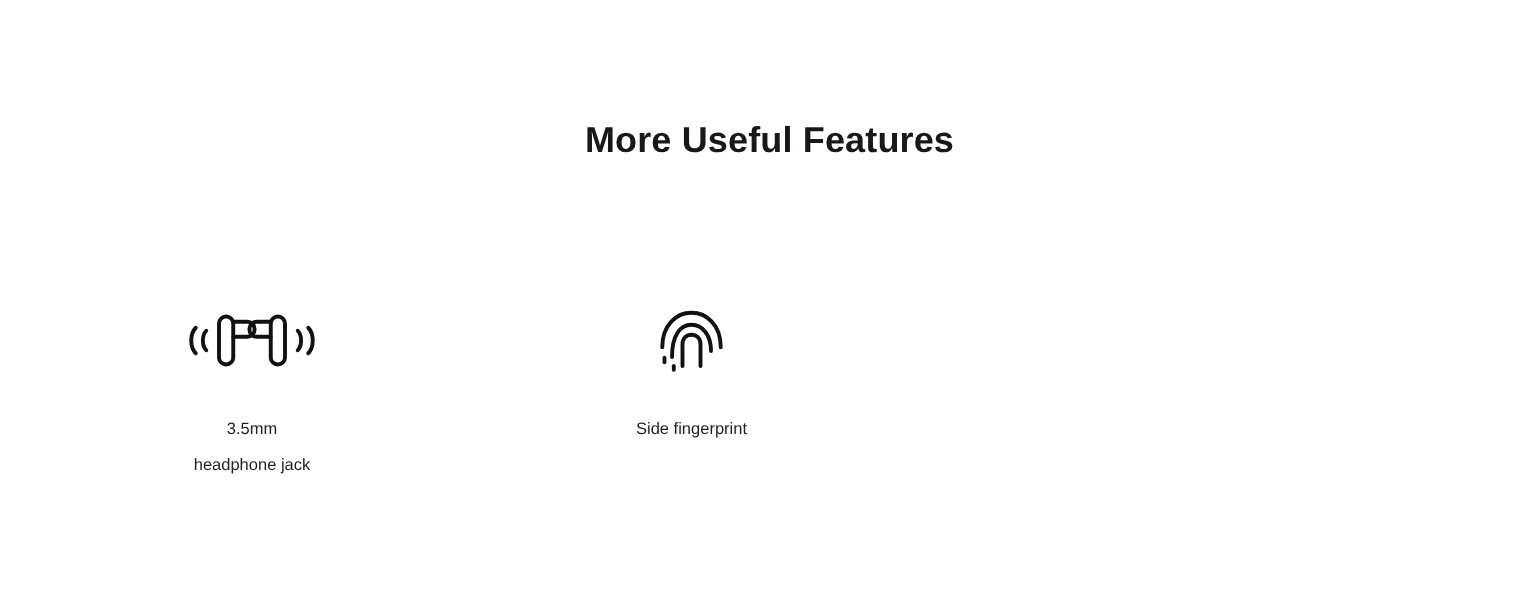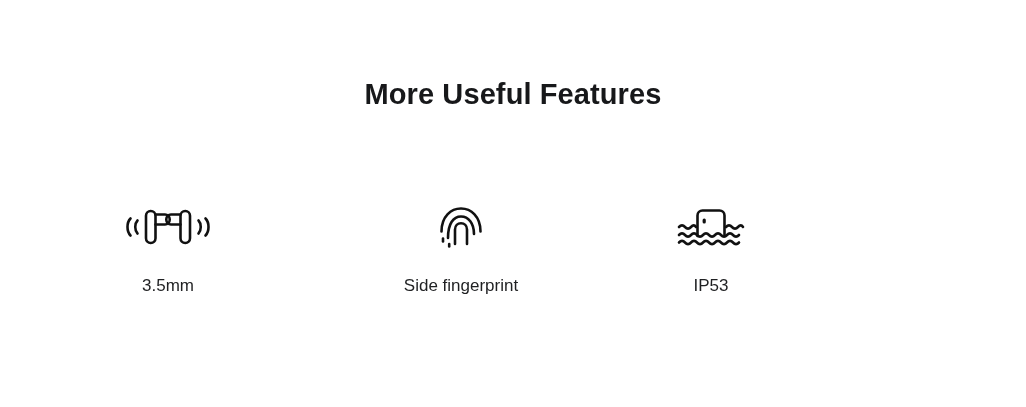--- a/index.html
+++ b/index.html
@@ -23,21 +23,21 @@
     height: 407px;
     box-sizing: border-box;
   }
 
   .section-title {
     position: absolute;
     top: 74px;
     left: 0;
     width: 1026px;
     text-align: center;
-    font-size: 29px;
+    font-size: 24px;
     font-weight: bold;
     letter-spacing: 0.1px;
     color: #17181a;
     line-height: 40px;
     white-space: nowrap;
   }
 
   .features-row {
     position: absolute;
     top: 196px;
@@ -69,21 +69,21 @@
     justify-content: center;
   }
   .feature-icon svg {
     display: block;
     overflow: visible;
   }
 
   .feature-label {
     margin-top: 16px;
     text-align: center;
-    font-size: 17px;
+    font-size: 11px;
     line-height: 24px;
     color: #1f2022;
     font-weight: normal;
     max-width: 180px;
   }
   .feature-label .lbl-line { display: block; white-space: nowrap; }
 </style>
 </head>
 <body>
 
@@ -105,20 +105,21 @@
 
           <rect x="64.5" y="7" width="9.5" height="32" rx="4.7"></rect>
           <path d="M64.5 10.5 h -9.5 a 4.7 4.7 0 0 0 -4.7 4.7 v 0.6 a 4.7 4.7 0 0 0 4.7 4.7 h 9.5"></path>
 
           <path d="M82.5 16.5 c 3 3.1, 3 9.9, 0 13"></path>
           <path d="M89.5 14.5 c 4 4, 4 13, 0 17"></path>
         </svg>
       </div>
       <div class="feature-label">
         <span class="lbl-line">3.5mm</span>
+        <span class="lbl-line">headphone jack</span>
       </div>
     </div>
 
 
     <div class="feature-item col-3">
       <div class="feature-icon">
         <svg width="48" height="46" viewBox="0 0 48 46" fill="none" stroke="#111111" stroke-width="2.6" stroke-linecap="round" stroke-linejoin="round">
 
           <path d="M4.5 27.5 C 4.5 12.5, 14 4.5, 24 4.5 C 34 4.5, 43.5 12.5, 43.5 27.5"></path>
 
@@ -128,35 +129,15 @@
 
           <path d="M6 34.5 L 6 37.5"></path>
           <path d="M12.2 40 L 12.2 42.5"></path>
         </svg>
       </div>
       <div class="feature-label">
         <span class="lbl-line">Side fingerprint</span>
       </div>
     </div>
 
-    <div class="feature-item col-4">
-      <div class="feature-icon">
-        <svg width="70" height="44" viewBox="0 0 70 44" fill="none" stroke="#111111" stroke-width="2.6" stroke-linecap="round" stroke-linejoin="round">
-
-          <path d="M21.5 31 L 21.5 10.5 a 5 5 0 0 1 5 -5 h 17 a 5 5 0 0 1 5 5 L 48.5 31"></path>
-
-          <rect x="26.6" y="13.4" width="3.2" height="5" rx="1.5" fill="#111111" stroke="none"></rect>
-
-          <path d="M3 22 q 3 -3.2 6 0 t 6 0 t 5 0"></path>
-          <path d="M50 22 q 3 -3.2 6 0 t 6 0 t 5 0"></path>
-
-          <path d="M3 30 q 3 -3.2 6 0 t 6 0 t 6 0 t 6 0 t 6 0 t 6 0 t 6 0 t 6 0 t 6 0 t 6 0"></path>
-
-          <path d="M3 37.5 q 3 -3.2 6 0 t 6 0 t 6 0 t 6 0 t 6 0 t 6 0 t 6 0 t 6 0 t 6 0 t 6 0"></path>
-        </svg>
-      </div>
-      <div class="feature-label">
-        <span class="lbl-line">IP53</span>
-      </div>
-    </div>
 
   </div>
 </div>
 
 </body></html>

